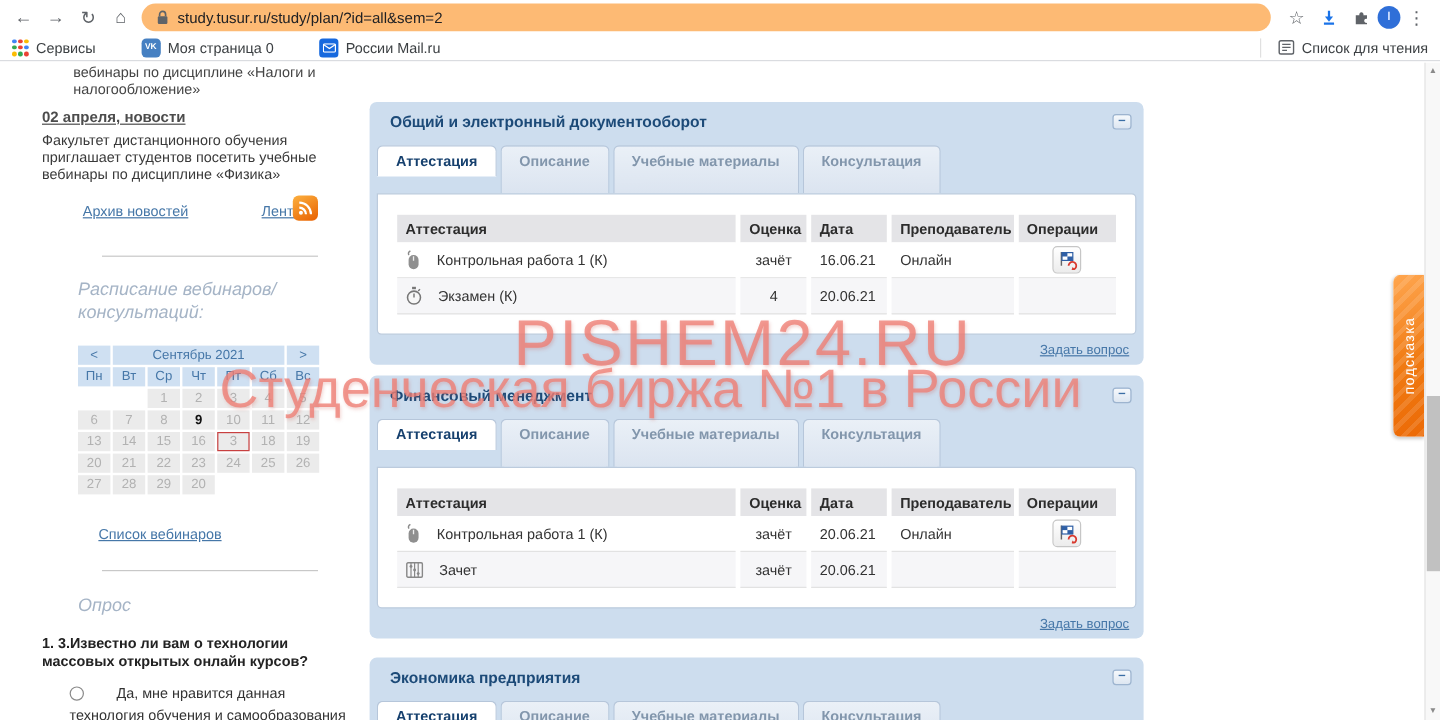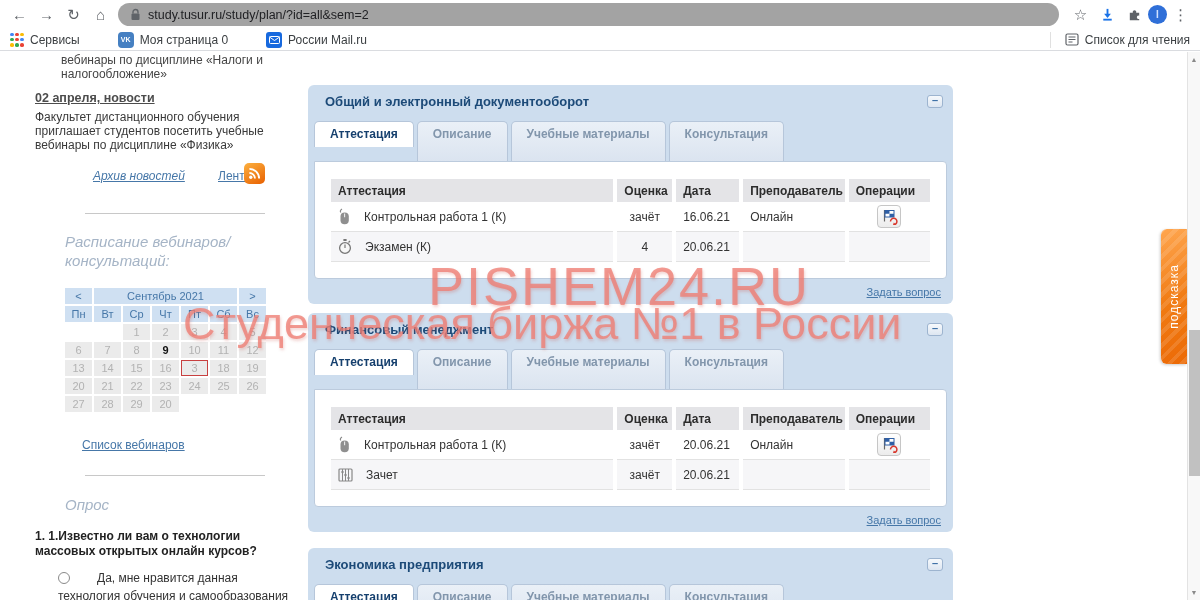--- a/index.html
+++ b/index.html
@@ -4,21 +4,21 @@
 <style>
   * { box-sizing: border-box; margin: 0; padding: 0; }
   html,body { width:1200px; height:600px; overflow:hidden; }
   body { font-family:"Liberation Sans", sans-serif; background:#fff; position:relative; }
 
   
   .toolbar { position:absolute; top:0; left:0; width:1200px; height:29px; background:#fff;
              display:flex; align-items:center; padding:0 6px; }
   .tb-btn { width:27px; height:25px; display:flex; align-items:center; justify-content:center;
             color:#5f6368; font-size:15px; border-radius:50%; flex:0 0 auto; }
-  .omnibox { flex:1 1 auto; height:23px; background:#a3a3a3; border-radius:12px;
+  .omnibox { flex:1 1 auto; height:23px; background:#fdba74; border-radius:12px;
              display:flex; align-items:center; gap:7px; padding:0 12px; margin:0 8px 0 4px; }
   .url { font-size:12.5px; color:#202124; white-space:nowrap; }
   .avatar { width:19px; height:19px; border-radius:50%; background:#2f6fd8; color:#cfe0ff;
             font-size:10px; font-weight:bold; display:flex; align-items:center; justify-content:center; }
 
   .bookmarks { position:absolute; top:29px; left:0; width:1200px; height:22px; background:#fff;
                border-bottom:1px solid #dadce0; display:flex; align-items:center; padding:0 10px;
                font-size:12px; color:#3c4043;gap:16px; }
   .bm-item { display:flex; align-items:center; gap:6px; margin-right:22px; }
   .bm-right { margin-left:auto; display:flex; align-items:center; gap:6px; padding-left:14px;
@@ -32,21 +32,21 @@
 
   
   .content { position:absolute; top:52px; left:0; width:1200px; height:548px; background:#fff; overflow:hidden; }
 
   
   .sb { position:absolute; color:#3c3c3c; font-size:12px; }
   .sb-clip   { top:1px;  left:35px; width:250px; line-height:14px; color:#454545;margin-left:26px; }
   .sb-title  { top:39px; left:35px; font-size:12.5px; font-weight:bold; color:#4c4c4c; text-decoration:underline; }
   .sb-text   { top:58px; left:35px; width:248px; line-height:14px; color:#3a3a3a; }
   .link { color:#4677a8; text-decoration:underline; font-size:12px; }
-  .sb-archive { top:117px; left:93px;font-style:italic; }
+  .sb-archive { top:117px; left:69px; }
   .sb-feed    { top:117px; left:218px; }
   .rss { position:absolute; top:111px; left:244px; width:21px; height:21px; border-radius:5px;
          background:linear-gradient(150deg,#fcb03f,#e86000); display:flex; align-items:center; justify-content:center; }
   .divider { position:absolute; left:85px; width:180px; border-top:1px solid #c8c8c8; }
   .div1 { top:161px; } .div2 { top:423px; }
   .sb-ital { font-style:italic; color:#a5b4c6; font-size:15px; line-height:19px; }
   .sb-sched { top:180px; left:65px; width:205px; }
   .sb-webinars { top:386px; left:82px; }
   .sb-poll { top:443px; left:65px; }
   .sb-q { top:477px; left:35px; width:252px; font-weight:bold; color:#222; line-height:15px; }
@@ -257,21 +257,21 @@
           <td class="day empty"></td>
           <td class="day empty"></td>
           <td class="day empty"></td>
         </tr>
       </tbody>
   </table>
 
   <a class="sb link sb-webinars">Список вебинаров</a>
   <div class="divider div2"></div>
   <div class="sb sb-ital sb-poll">Опрос</div>
-  <div class="sb sb-q">1. 1.Известно ли вам о технологии массовых открытых онлайн курсов?</div>
+  <div class="sb sb-q">1. 3.Известно ли вам о технологии массовых открытых онлайн курсов?</div>
   <div class="sb sb-opt">
     <span class="radio"></span><span>Да, мне нравится данная технология обучения и самообразования</span>
   </div>
 
   <div class="main">
 
     <div class="card card-1">
       <div class="card-head">
         <span class="card-title">Общий и электронный документооборот</span>
         <span class="min-btn">–</span>

